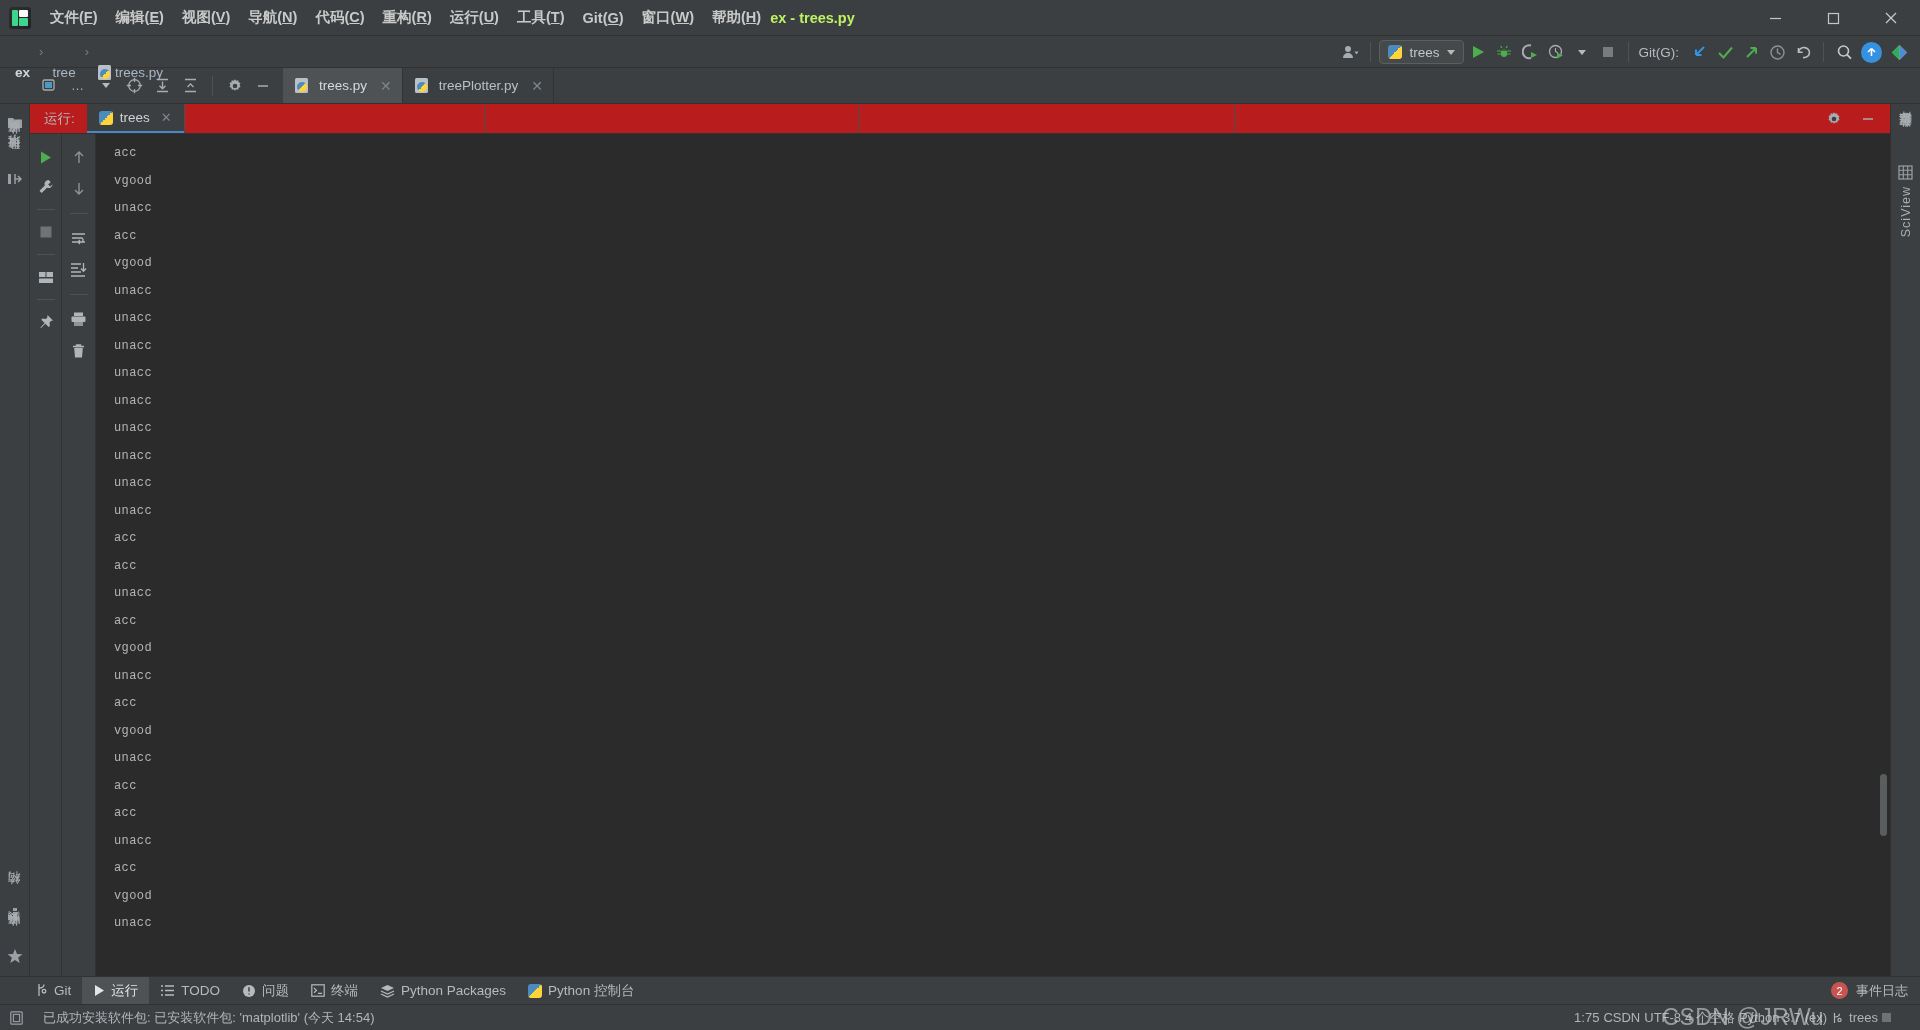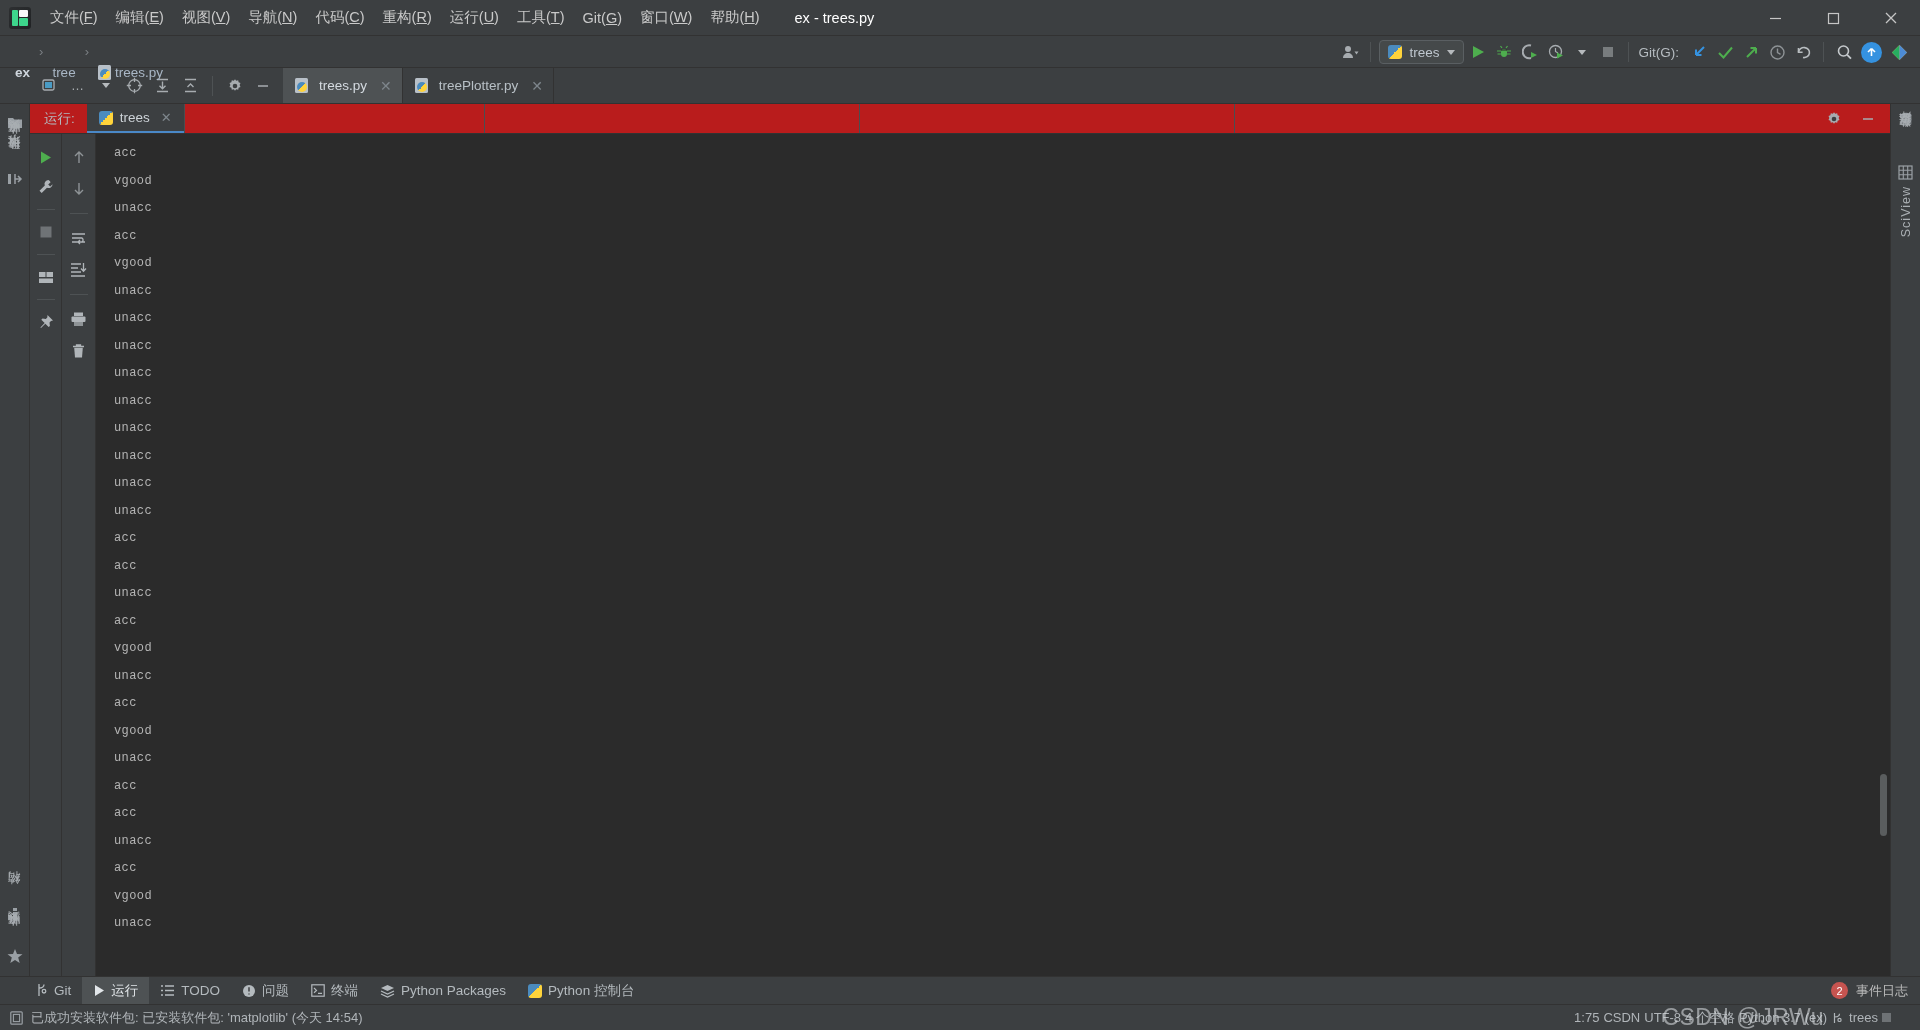--- a/index.html
+++ b/index.html
@@ -9,36 +9,36 @@
     font-family:"Liberation Sans","DejaVu Sans",sans-serif;
     color:#bbbbbb;
     font-size:13px;
     -webkit-font-smoothing:antialiased;
   }
   .app{ width:1920px; height:1030px; display:flex; flex-direction:column; background:#3c3f41; }
 
   
   .menubar{
     height:36px; min-height:36px; display:flex; align-items:center;
-    background:#3c3f41; border-bottom:1px solid #323232; position:relative;
+    background:#3c3f41; border-bottom:1px solid #323232; position:relative;font-weight:bold;
   }
   .logo{
     width:22px;height:22px;margin:0 10px 0 9px;border-radius:3px;
     background:linear-gradient(135deg,#2d2f31,#202224);
     display:flex;align-items:center;justify-content:center;position:relative;flex:none;
   }
   .logo .g1{position:absolute;left:3px;top:3px;width:6px;height:16px;background:#3dd68c;border-radius:1px;}
   .logo .g2{position:absolute;left:10px;top:3px;width:9px;height:7px;background:#f9f9f9;border-radius:1px;}
   .logo .g3{position:absolute;left:10px;top:11px;width:9px;height:8px;background:#3dd68c;border-radius:1px;}
   .menu-item{
     padding:4px 9px;color:#c9c9c9;font-size:14.5px;white-space:nowrap;cursor:default;
   }
   .menu-item u{text-decoration:underline;}
   .wintitle{
-    margin-left:26px;color:#ffffff;font-size:14.5px;white-space:nowrap;
+    color:#bef264;font-size:14.5px;white-space:nowrap;
   }
   .winbtns{ position:absolute; right:0; top:0; height:36px; display:flex; }
   .winbtn{ width:58px;height:36px;display:flex;align-items:center;justify-content:center;color:#c6c6c6;font-size:15px; }
 
   
   .navbar{
     height:32px;min-height:32px;display:flex;align-items:center;
     background:#3c3f41;border-bottom:1px solid #323232;position:relative;
   }
   .crumbs{display:flex;align-items:center;padding-left:12px;gap:2px;}
@@ -136,21 +136,21 @@
   }
   .btw{display:flex;align-items:center;gap:6px;padding:0 11px;color:#b4babe;font-size:13.5px;}
   .btw.active{background:#4e5254;color:#e2e6e9;}
   .botbar-right{margin-left:auto;display:flex;align-items:center;gap:8px;padding:0 12px;position:relative;}
   .evbadge{width:17px;height:17px;border-radius:50%;background:#c75450;color:#fff;font-size:11px;display:flex;align-items:center;justify-content:center;}
 
   
   .statusbar{
     height:26px;min-height:26px;display:flex;align-items:center;background:#3c3f41;border-top:1px solid #323232;position:relative;
   }
-  .status-left{display:flex;align-items:center;gap:8px;padding-left:10px;color:#b0b5b9;font-size:13px;}
+  .status-left{display:flex;align-items:center;gap:20px;padding-left:10px;color:#b0b5b9;font-size:13px;}
   .status-right{margin-left:auto;display:flex;align-items:center;gap:4px;padding-right:29px;color:#b0b5b9;font-size:13px;}
   .watermark{position:absolute;right:96px;bottom:-1px;color:#cfd3d6;opacity:.62;font-size:23px;letter-spacing:.5px;pointer-events:none;}
   .ghandle{width:9px;height:9px;background:#6e7275;}
   svg{display:block;}
 </style>
 </head>
 <body>
 
 <div class="app">
 

